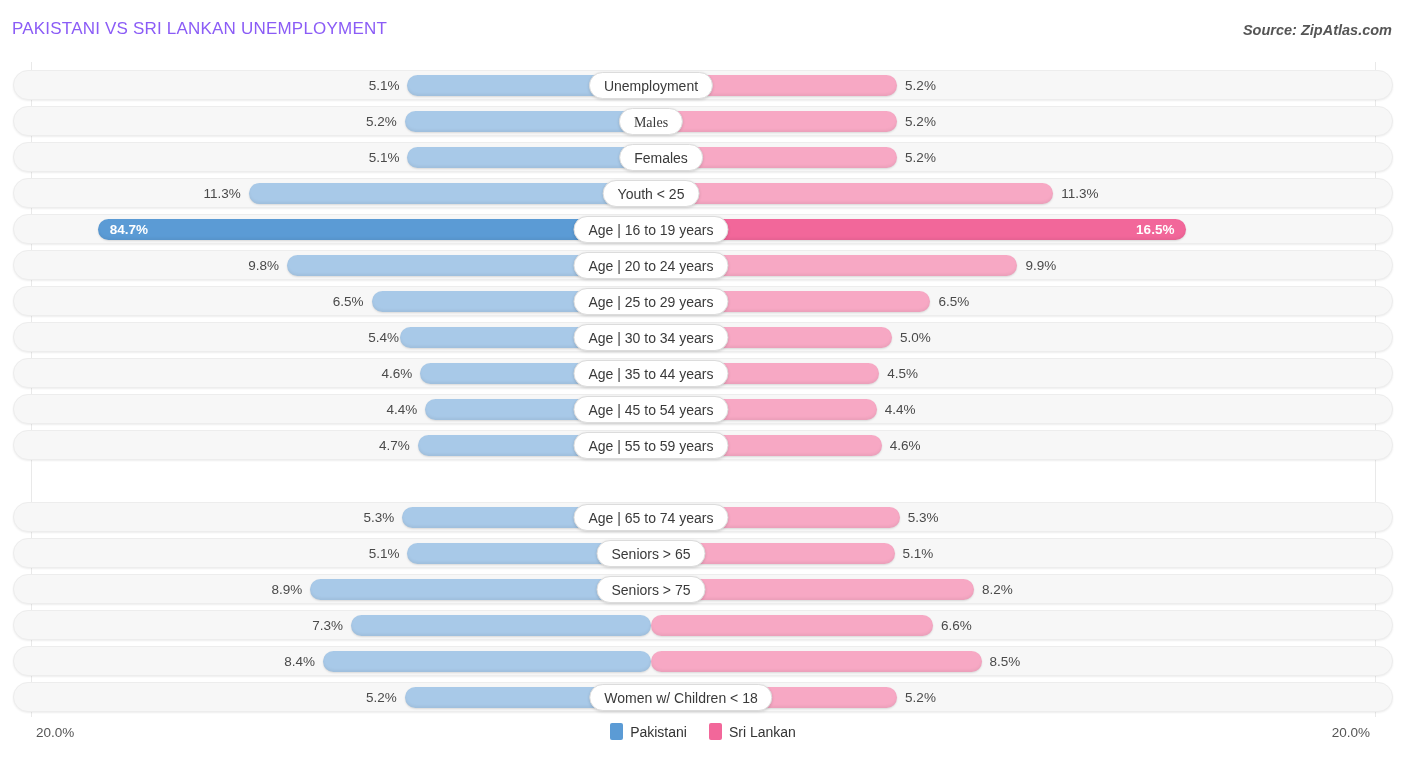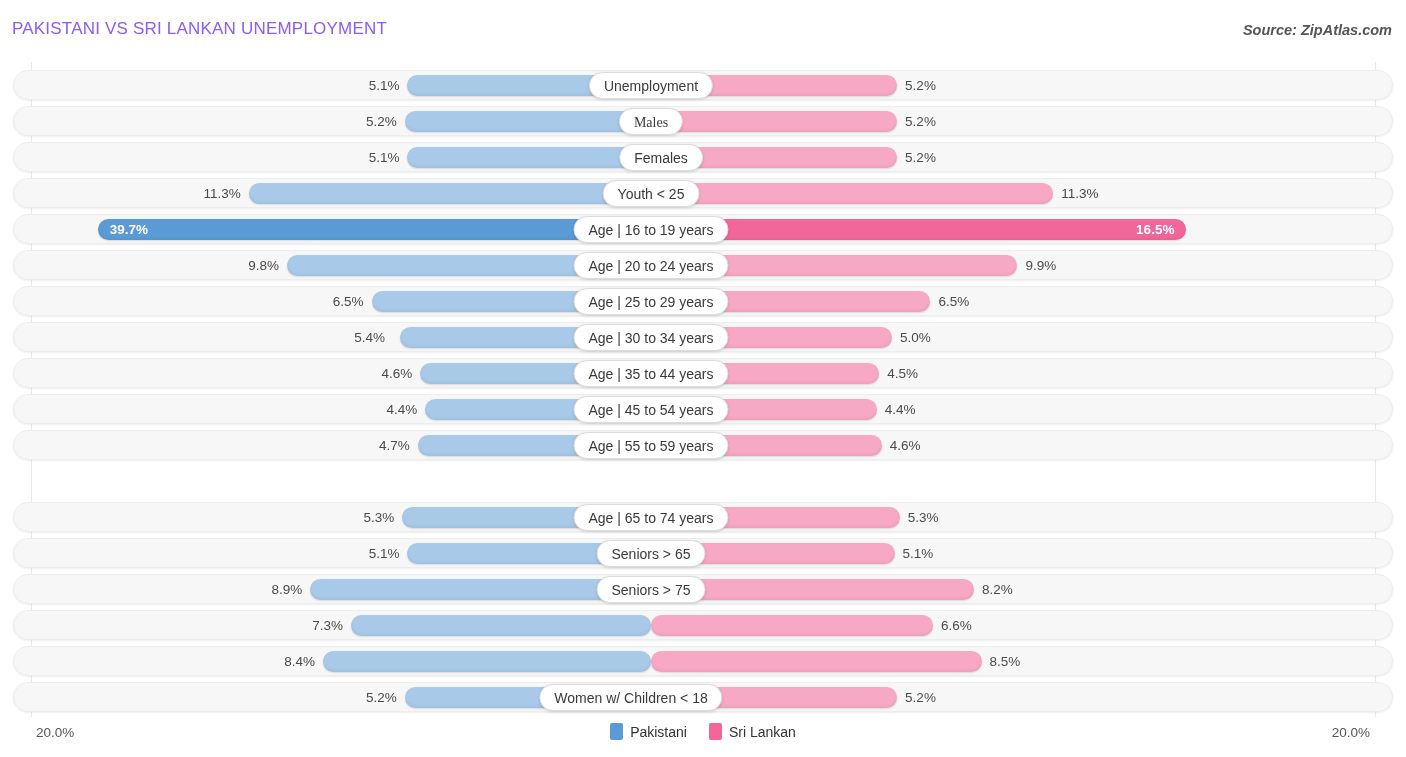--- a/index.html
+++ b/index.html
@@ -221,21 +221,21 @@
         <div class="bar bar-right" style="left: 637px; width: 402.28px;"></div>
         <div class="value-label value-left" style="left: 142.72px; width: 84px;">11.3%</div>
         <div class="value-label value-right" style="left: 1047.28px; width: 84px;">11.3%</div>
         <div class="cat-pill" style="left: 637px;">Youth &lt; 25</div>
       </div>
     </div>
     <div class="chart-row is-max" style="top: 152px;">
       <div class="row-inner">
         <div class="bar bar-left" style="left: 83.68px; width: 553.32px;"></div>
         <div class="bar bar-right" style="left: 637px; width: 535.4px;"></div>
-        <div class="value-label value-left" style="left: 95.68px; width: 80px; text-align: left;">39.7%</div>
+        <div class="value-label value-left" style="left: 95.68px; width: 80px; text-align: left;">84.7%</div>
         <div class="value-label value-right" style="left: 1080.4px; width: 80px; text-align: right;">16.5%</div>
         <div class="cat-pill" style="left: 637px;">Age | 16 to 19 years</div>
       </div>
     </div>
     <div class="chart-row" style="top: 188px;">
       <div class="row-inner">
         <div class="bar bar-left" style="left: 273.12px; width: 363.88px;"></div>
         <div class="bar bar-right" style="left: 637px; width: 366.44px;"></div>
         <div class="value-label value-left" style="left: 181.12px; width: 84px;">9.8%</div>
         <div class="value-label value-right" style="left: 1011.44px; width: 84px;">9.9%</div>
@@ -248,21 +248,21 @@
         <div class="bar bar-right" style="left: 637px; width: 279.4px;"></div>
         <div class="value-label value-left" style="left: 265.6px; width: 84px;">6.5%</div>
         <div class="value-label value-right" style="left: 924.4px; width: 84px;">6.5%</div>
         <div class="cat-pill" style="left: 637px;">Age | 25 to 29 years</div>
       </div>
     </div>
     <div class="chart-row" style="top: 260px;">
       <div class="row-inner">
         <div class="bar bar-left" style="left: 385.76px; width: 251.24px;"></div>
         <div class="bar bar-right" style="left: 637px; width: 241px;"></div>
-        <div class="value-label value-left" style="left: 287px; width: 84px; text-align: right;">5.4%</div>
+        <div class="value-label value-left" style="left: 301px; width: 84px; text-align: right;">5.4%</div>
         <div class="value-label value-right" style="left: 886px; width: 84px;">5.0%</div>
         <div class="cat-pill" style="left: 637px;">Age | 30 to 34 years</div>
       </div>
     </div>
     <div class="chart-row" style="top: 296px;">
       <div class="row-inner">
         <div class="bar bar-left" style="left: 406.24px; width: 230.76px;"></div>
         <div class="bar bar-right" style="left: 637px; width: 228.2px;"></div>
         <div class="value-label value-left" style="left: 314.24px; width: 84px;">4.6%</div>
         <div class="value-label value-right" style="left: 873.2px; width: 84px;">4.5%</div>
@@ -329,21 +329,21 @@
         <div class="value-label value-left" style="left: 216.96px; width: 84px;">8.4%</div>
         <div class="value-label value-right" style="left: 975.6px; width: 84px;">8.5%</div>
       </div>
     </div>
     <div class="chart-row" style="top: 620px;">
       <div class="row-inner">
         <div class="bar bar-left" style="left: 390.88px; width: 246.12px;"></div>
         <div class="bar bar-right" style="left: 637px; width: 246.12px;"></div>
         <div class="value-label value-left" style="left: 298.88px; width: 84px;">5.2%</div>
         <div class="value-label value-right" style="left: 891.12px; width: 84px;">5.2%</div>
-        <div class="cat-pill" style="left: 617px; text-align: center;">Women w/ Children &lt; 18</div>
+        <div class="cat-pill" style="left: 667px; text-align: center;">Women w/ Children &lt; 18</div>
       </div>
     </div>
   </div>
 
 <div id="chart-footer">
   <div class="axis-bound" id="axis-left">20.0%</div>
   <div class="axis-bound" id="axis-right">20.0%</div>
   <div id="legend">
 
   <div class="legend-item">

